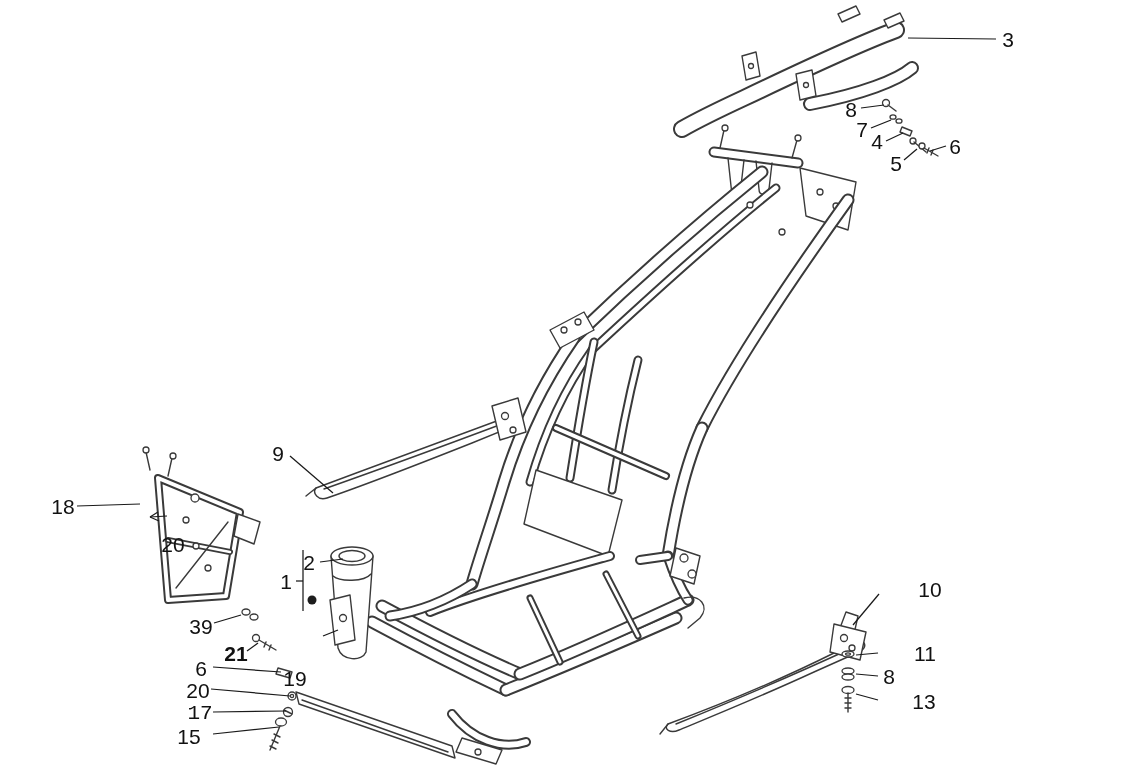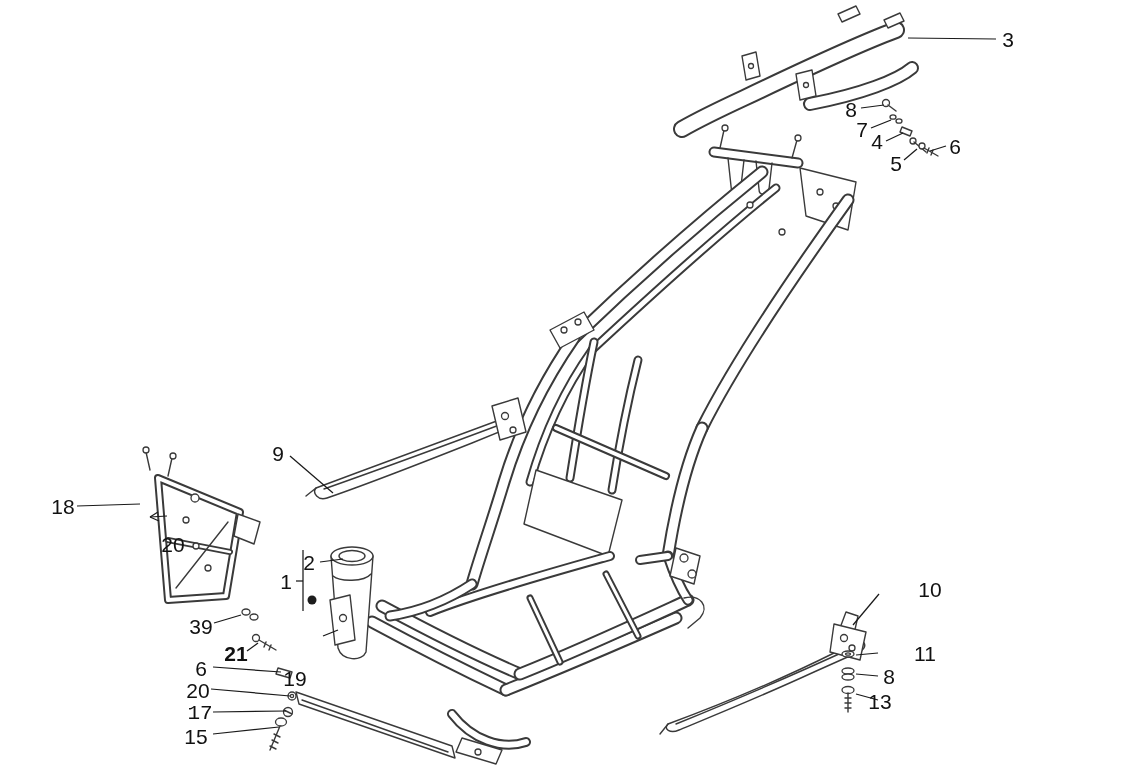--- a/index.html
+++ b/index.html
@@ -244,23 +244,23 @@
   <div class="callout" style="left:1008px; top:39px;">3</div>
   <div class="callout" style="left:877px; top:141px;">4</div>
   <div class="callout" style="left:896px; top:163px;">5</div>
   <div class="callout" style="left:955px; top:146px;">6</div>
   <div class="callout" style="left:862px; top:129px;">7</div>
   <div class="callout" style="left:851px; top:109px;">8</div>
   <div class="callout" style="left:278px; top:453px;">9</div>
   <div class="callout" style="left:886px; top:589px;margin-left:44px;">10</div>
   <div class="callout" style="left:925px; top:653px;">11</div>
   <div class="callout" style="left:889px; top:676px;">8</div>
-  <div class="callout" style="left:880px; top:701px;">13</div>
+  <div class="callout" style="left:924px; top:701px;">13</div>
   <div class="callout" style="left:201px; top:668px;">6</div>
-  <div class="callout" style="left:196px; top:736px;">15</div>
+  <div class="callout" style="left:189px; top:736px;">15</div>
   <div class="callout" style="left:198px; top:690px;">20</div>
   <div class="callout" style="left:200px; top:713px;font-family:Liberation Mono, monospace;">17</div>
   <div class="callout" style="left:63px; top:506px;">18</div>
   <div class="callout" style="left:295px; top:638px;margin-top:40px;">19</div>
   <div class="callout" style="left:173px; top:544px;text-align:center;">20</div>
   <div class="callout" style="left:236px; top:653px;font-weight:bold;">21</div>
   <div class="callout" style="left:201px; top:626px;">39</div>
 
 </div>
 

